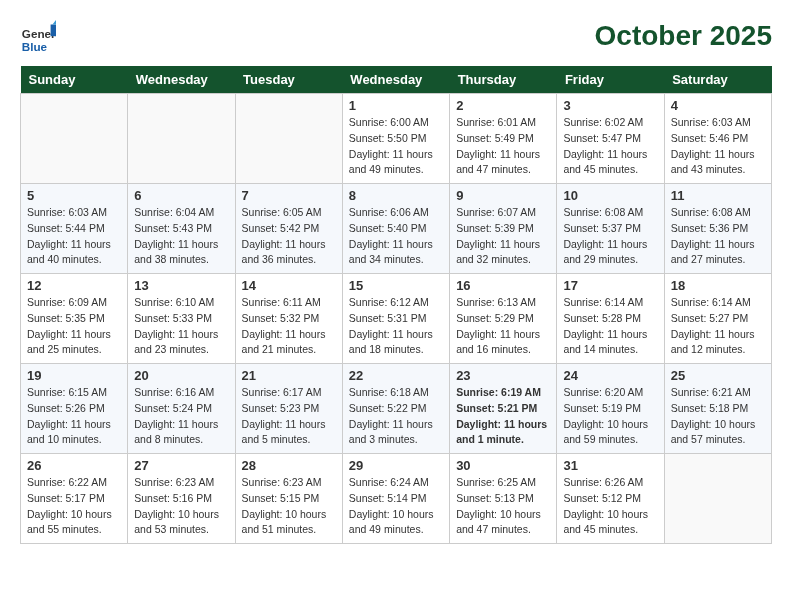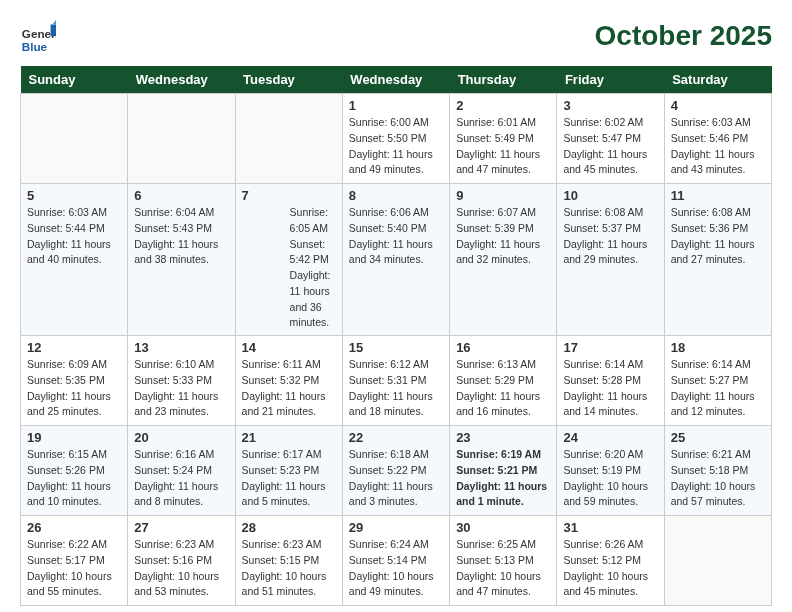--- a/index.html
+++ b/index.html
@@ -150,21 +150,21 @@
         </td>
         <td>
           <span class="day-number">6</span>
           <div class="day-info" style="white-space: pre-line;">Sunrise: 6:04 AM
 Sunset: 5:43 PM
 Daylight: 11 hours
 and 38 minutes.</div>
         </td>
         <td>
           <span class="day-number">7</span>
-          <div class="day-info" style="white-space: pre-line; margin-left: 48px;">Sunrise: 6:05 AM
+          <div class="day-info" style="white-space: pre-line;">Sunrise: 6:05 AM
 Sunset: 5:42 PM
 Daylight: 11 hours
 and 36 minutes.</div>
         </td>
         <td>
           <span class="day-number">8</span>
           <div class="day-info" style="white-space: pre-line;">Sunrise: 6:06 AM
 Sunset: 5:40 PM
 Daylight: 11 hours
 and 34 minutes.</div>

